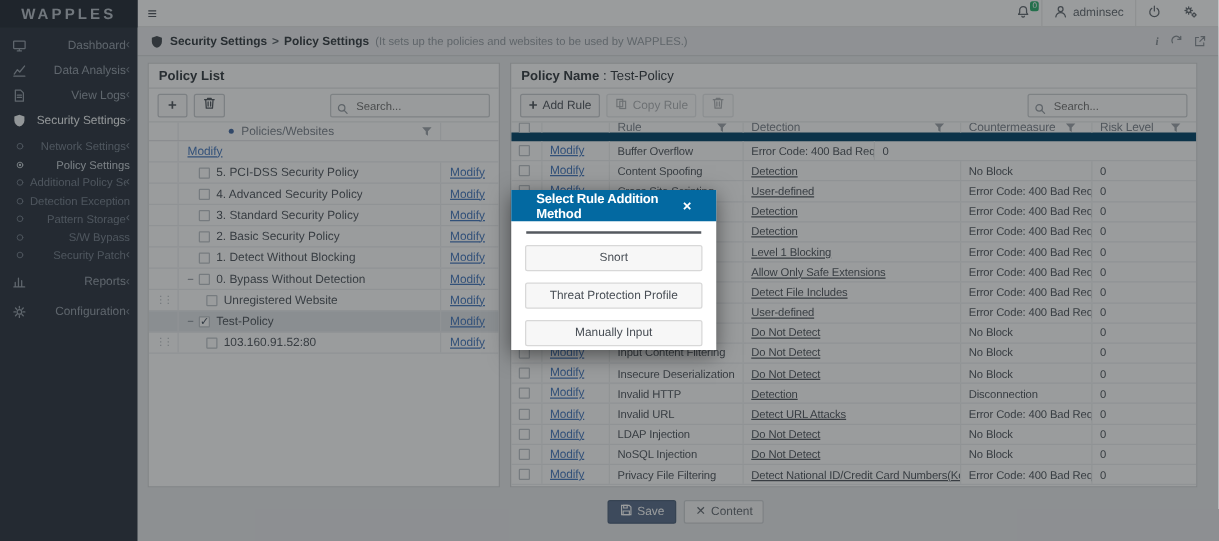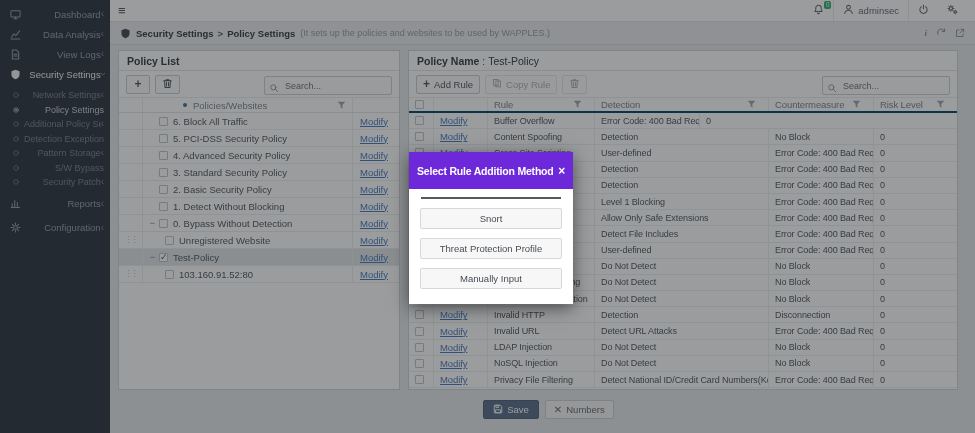--- a/index.html
+++ b/index.html
@@ -75,56 +75,57 @@
   .cb.checked::after{content:"\2713";position:absolute;left:0;top:-2px;font-size:9px;color:#4e5866;}
   .dot{width:4px;height:4px;border-radius:50%;background:#4a6fa5;margin:0 6px 0 2px;flex:none;}
   .drag{font-size:8px;color:#b7bcc1;letter-spacing:-2px;line-height:1;}
   .mod-link{color:#4d7ec2;text-decoration:underline;font-size:9.5px;cursor:pointer;}
   .flt{margin-left:auto;margin-right:6px;color:#a2a8ae;cursor:pointer;display:inline-flex;}
   .pl-name{white-space:nowrap;overflow:hidden;}
   .pl-colheader .pl-main{padding-left:38px;}
 
   
   .rt-header,.rt-row{display:flex;align-items:stretch;font-size:9px;letter-spacing:-.1px;}
-  .rt-header{height:16px;border-top:1px solid #eceded;border-bottom:2px solid #0c4a6e;color:#828992;font-size:9.5px;}
+  .rt-header{height:16px;border-top:1px solid #eceded;border-bottom:7px solid #0c4a6e;color:#828992;font-size:9.5px;}
   .rt-row{height:16.2px;border-bottom:1px solid #eef0f1;color:#565c63;}
   .rt-cell{display:flex;align-items:center;padding:0 6px;border-right:1px solid #f0f1f2;white-space:nowrap;overflow:hidden;}
   .c-check{width:25px;flex:none;justify-content:center;padding:0;}
   .c-mod{width:54px;flex:none;}
   .c-rule{width:107px;flex:none;}
-  .c-det{width:174px;flex:none;}
+  .c-det{width:174px;flex:none;text-decoration:underline;}
   .c-cm{width:105px;flex:none;}
   .c-risk{flex:1;border-right:none;}
 
   
   .footer-actions{position:absolute;left:122px;right:0;top:400px;display:flex;justify-content:center;gap:6px;text-align:center;}
   .btn-save{height:19px;display:inline-flex;align-items:center;gap:4px;background:#5f7390;color:#fff;border:1px solid #53667f;
             border-radius:2px;font-size:9.5px;padding:0 9px;cursor:pointer;}
   .btn-cancel{height:19px;display:inline-flex;align-items:center;gap:4px;background:#f7f7f7;color:#6a7077;border:1px solid #cfd2d5;
               border-radius:2px;font-size:9.5px;padding:0 8px;cursor:pointer;}
   .x-glyph{font-size:10px;line-height:1;}
 
   
   .dim-overlay{position:absolute;inset:0;background:rgba(15,18,22,.42);z-index:40;}
   .modal{position:absolute;left:409px;top:152px;width:164px;z-index:60;background:#fff;
          box-shadow:0 4px 16px rgba(0,0,0,.5);}
-  .modal-header{height:37px;background:#6d28d9;color:#fff;display:flex;align-items:center;justify-content:space-between;
-                padding:0 8px;font-size:10.5px;font-weight:bold;letter-spacing:-.2px;}
+  .modal-header{height:25px;background:#0369a1;color:#fff;display:flex;align-items:center;justify-content:space-between;
+                padding:0 20px;font-size:10.5px;font-weight:bold;letter-spacing:-.2px;}
   .modal-close{cursor:pointer;font-size:12px;font-weight:bold;line-height:1;}
-  .modal-body{padding:8px 11px 15px;}
+  .modal-body{padding:8px 11px 3px;}
   .modal-divider{height:2px;background:#555a60;margin:0 1px 3px;}
   .modal-btn{display:block;width:100%;height:21px;margin-top:9px;background:#f7f7f7;border:1px solid #d8d8d8;
              border-radius:2px;font-size:9.5px;color:#474d54;cursor:pointer;}
 </style>
 </head>
 <body>
 
 <div class="page">
 
   <aside class="sidebar">
+    <div class="logo">WAPPLES</div>
     <nav class="nav" id="sidebar-nav">
   <div class="nav-item nav-top">
     <span class="nav-icon">
             <svg width="11" height="11" viewBox="0 0 12 12" fill="none" stroke="currentColor" stroke-width="1.1" stroke-linecap="round" stroke-linejoin="round">
               <rect x="1" y="2" width="10" height="6.6" rx=".6"></rect>
               <path d="M4.2 10.6h3.6M6 8.6v2"></path>
             </svg>
           </span>
     <span class="nav-label">Dashboard</span>
     <span class="nav-chevron">‹</span>
@@ -345,25 +346,20 @@
             <svg width="9" height="9" viewBox="0 0 10 10">
               <path d="M.8.8h8.4L6 4.5v4L4 7V4.5z" fill="currentColor"></path>
             </svg>
           </span>
       </span>
       <span class="pl-mod"></span>
     </div>
     <div id="policy-rows">
   <div class="pl-row">
     <span class="pl-gutter"></span>
-    <span class="pl-main">
-      <span class="exp-slot"></span>
-      <span class="cb"></span>
-      <span class="pl-name">6. Block All Traffic</span>
-    </span>
     <span class="pl-mod">
             <span class="mod-link">Modify</span>
           </span>
   </div>
 
   <div class="pl-row">
     <span class="pl-gutter"></span>
     <span class="pl-main">
       <span class="exp-slot"></span>
       <span class="cb"></span>
@@ -771,21 +767,21 @@
   <div class="footer-actions">
     <span class="btn-save">
       <span><svg width="10" height="10" viewBox="0 0 12 12" fill="none" stroke="currentColor" stroke-width="1.1">
             <path d="M1.5 1.5h7.3l1.7 1.7v7.3H1.5z"></path>
             <path d="M3.5 1.5h3.4v2.6H3.5zM3 7h6v3.5H3z"></path>
           </svg></span>
       <span>Save</span>
     </span>
     <span class="btn-cancel">
       <span class="x-glyph">✕</span>
-      <span>Numbers</span>
+      <span>Content</span>
     </span>
   </div>
 
   <div class="dim-overlay"></div>
 
   <div class="modal">
     <div class="modal-header">
       <span>Select Rule Addition Method</span>
       <span class="modal-close">×</span>
     </div>

